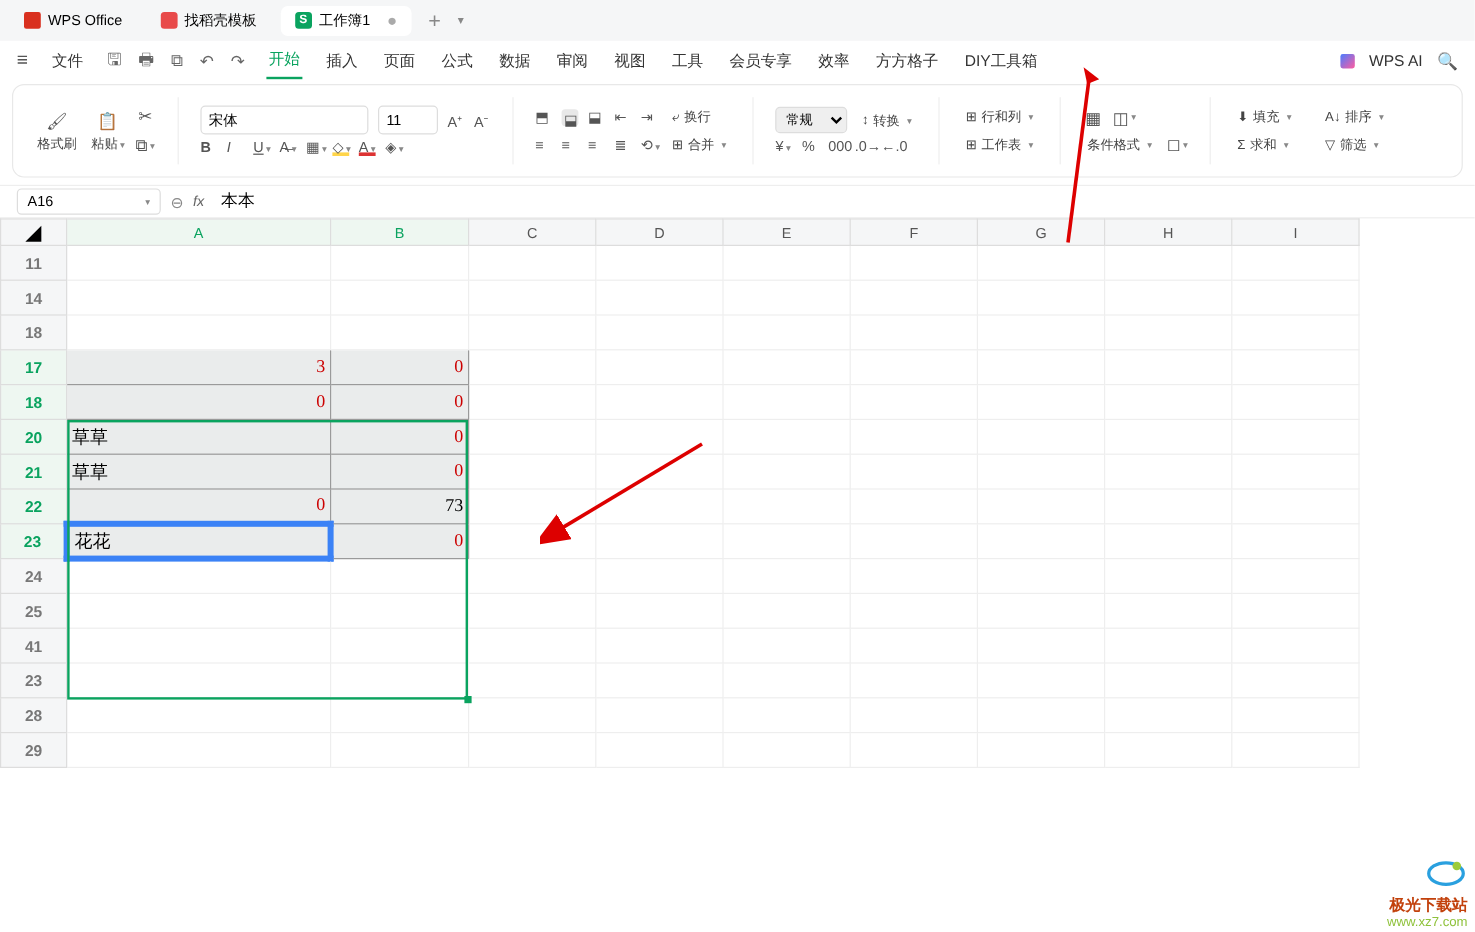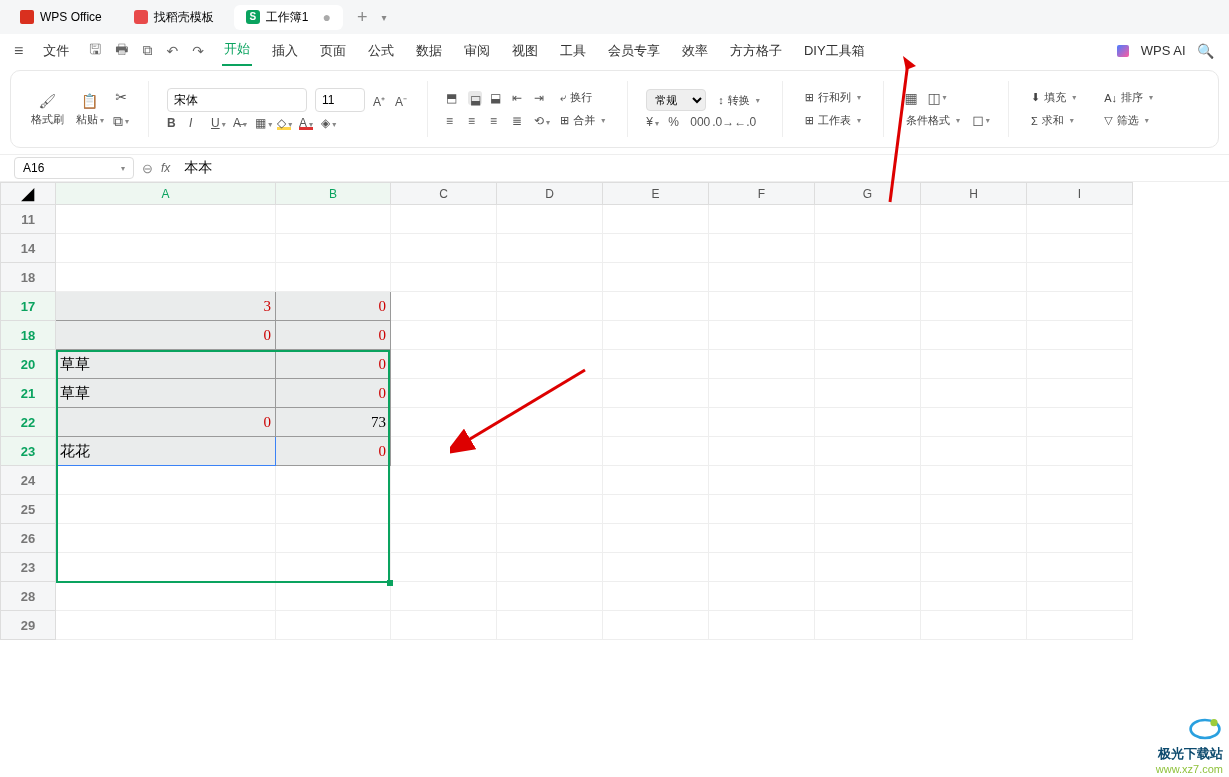--- a/index.html
+++ b/index.html
@@ -63,21 +63,21 @@
 .red { color: #c00; }
 .selection-border { position: absolute; border: 2px solid #0aa35f; pointer-events: none; }
 .fill-handle { position: absolute; width: 6px; height: 6px; background: #0aa35f; }
 
 
 .arrow { position: absolute; pointer-events: none; }
 
 
 .watermark { position: absolute; right: 6px; bottom: 2px; text-align: right; font-size: 11px; }
 .wm-logo { width: 36px; height: 28px; margin-left: auto; }
-.wm-text1 { color: #0c4a6e; font-weight: bold; font-size: 13px; }
+.wm-text1 { color: #c2410c; font-weight: bold; font-size: 13px; }
 .wm-text2 { color: #8fc23b; font-size: 11px; }
 </style>
 </head>
 <body>
 
 <div class="titlebar">
   <div class="app-tab">
     <span class="app-icon wps-icon"></span>
     <span>WPS Office</span>
   </div>
@@ -336,21 +336,21 @@
           <td class="cell colC  " style=""></td>
           <td class="cell colD  " style=""></td>
           <td class="cell colE  " style=""></td>
           <td class="cell colF  " style=""></td>
           <td class="cell colG  " style=""></td>
           <td class="cell colH  " style=""></td>
           <td class="cell colI  " style=""></td>
         </tr>
         <tr>
           <th class="row-hdr sel">23</th>
-          <td class="cell colA  " style="background:#eaecec;border:1px solid #3b82f6;">花花</td>
+          <td class="cell colA  " style="background:#eaecec;border:5px solid #3b82f6;">花花</td>
           <td class="cell colB red txt-r" style="background:#eaecec;border:1px solid #9a9a9a;">0</td>
           <td class="cell colC  " style=""></td>
           <td class="cell colD  " style=""></td>
           <td class="cell colE  " style=""></td>
           <td class="cell colF  " style=""></td>
           <td class="cell colG  " style=""></td>
           <td class="cell colH  " style=""></td>
           <td class="cell colI  " style=""></td>
         </tr>
         <tr>
@@ -371,21 +371,21 @@
           <td class="cell colB  txt-r" style=""></td>
           <td class="cell colC  " style=""></td>
           <td class="cell colD  " style=""></td>
           <td class="cell colE  " style=""></td>
           <td class="cell colF  " style=""></td>
           <td class="cell colG  " style=""></td>
           <td class="cell colH  " style=""></td>
           <td class="cell colI  " style=""></td>
         </tr>
         <tr>
-          <th class="row-hdr ">26</th>
+          <th class="row-hdr ">41</th>
           <td class="cell colA  " style=""></td>
           <td class="cell colB  txt-r" style=""></td>
           <td class="cell colC  " style=""></td>
           <td class="cell colD  " style=""></td>
           <td class="cell colE  " style=""></td>
           <td class="cell colF  " style=""></td>
           <td class="cell colG  " style=""></td>
           <td class="cell colH  " style=""></td>
           <td class="cell colI  " style=""></td>
         </tr>

